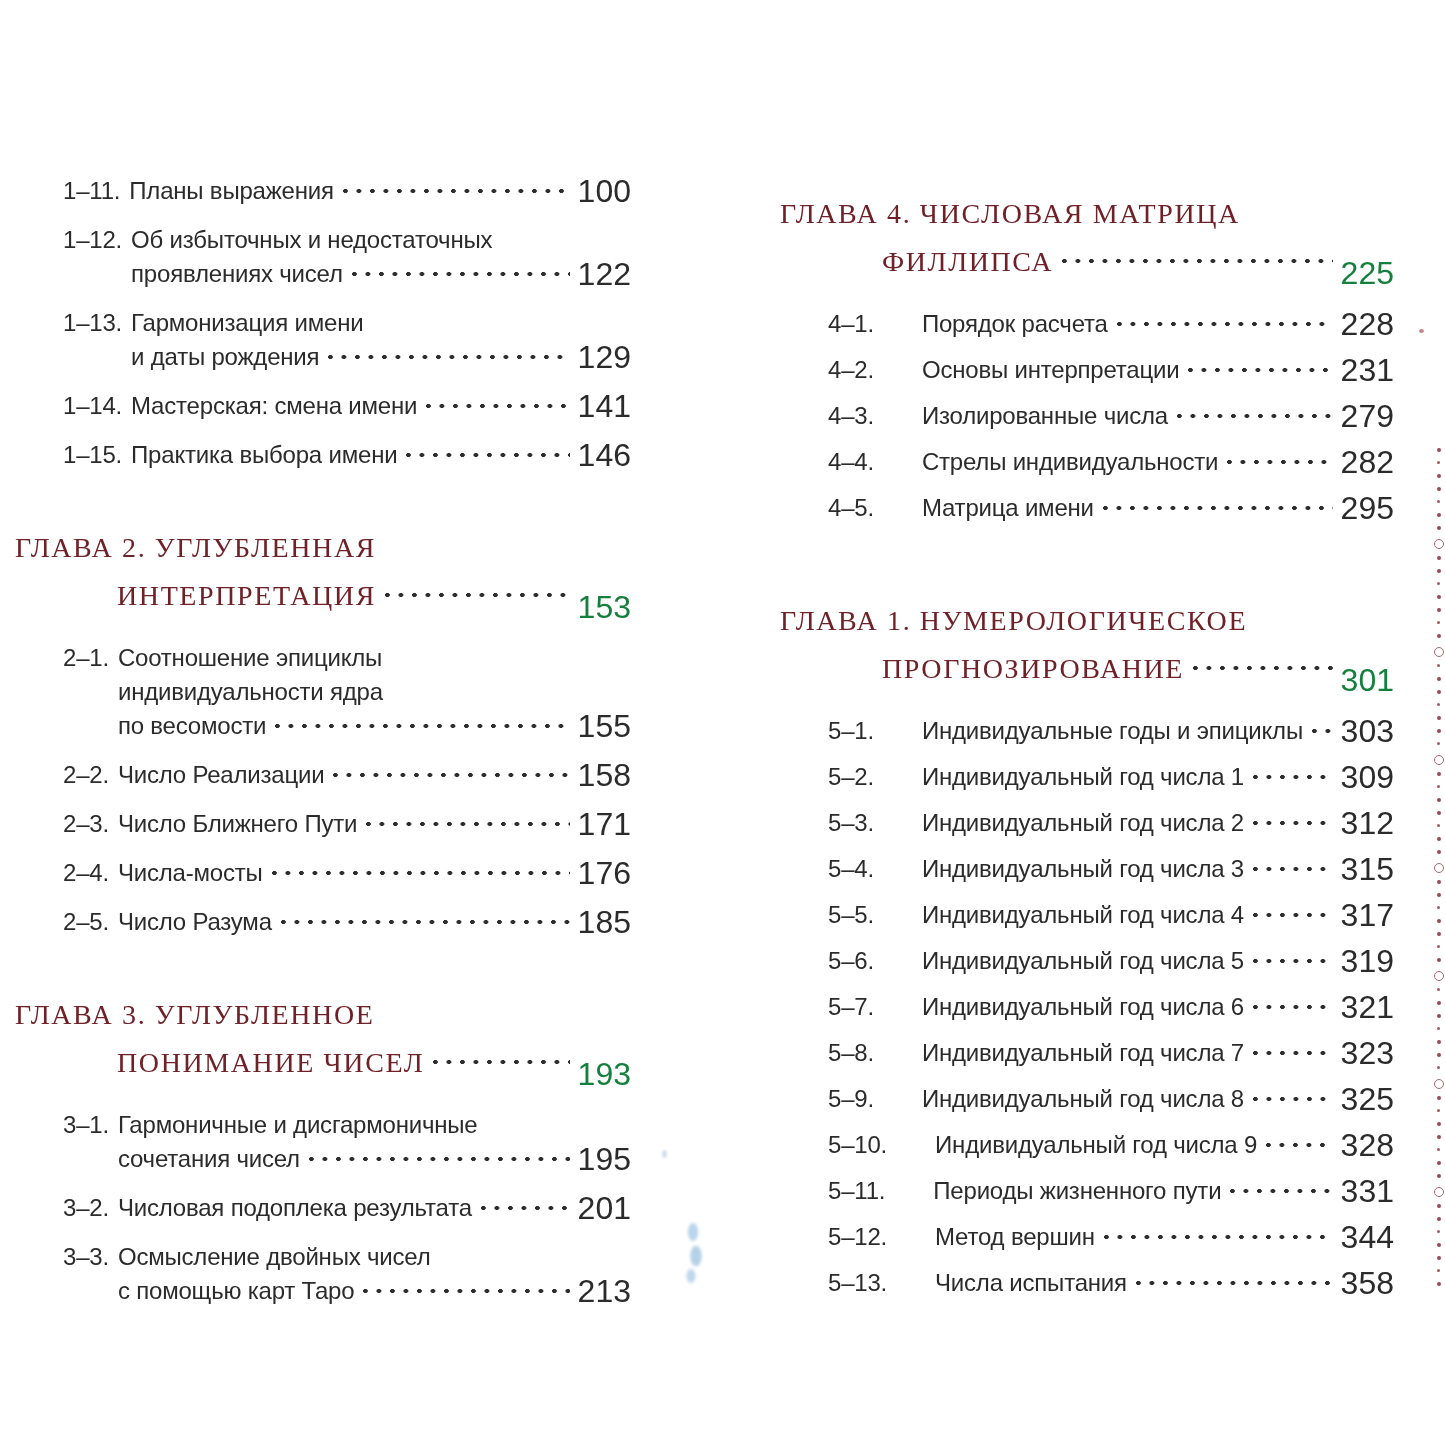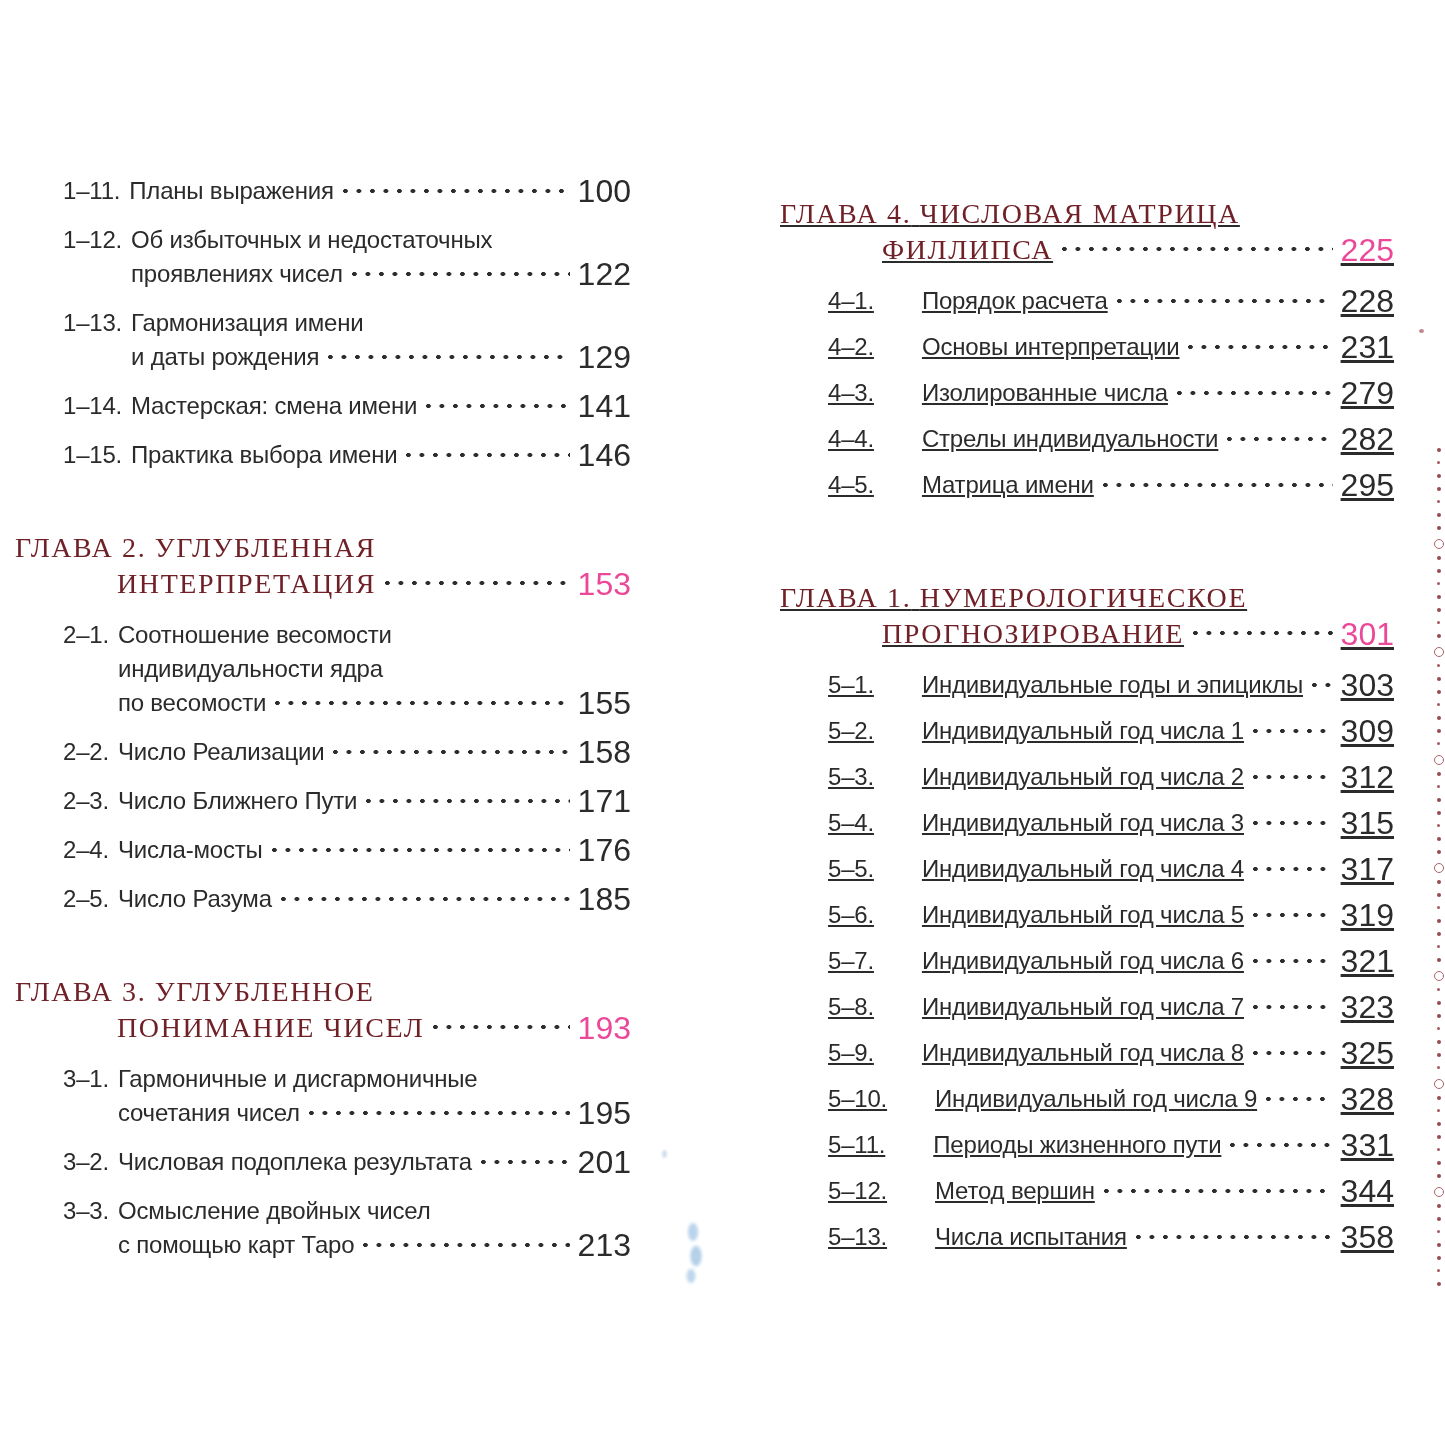--- a/index.html
+++ b/index.html
@@ -8,21 +8,21 @@
     background: #ffffff;
     overflow: hidden;
     position: relative;
     font-family: "Liberation Sans", sans-serif;
     color: #2b2b2b;
   }
   .page { position: absolute; inset: 0; }
 
   .col { position: absolute; }
   .col-left  { left: 15px;  top: 174px; width: 616px; }
-  .col-right { left: 780px; top: 190px; width: 614px; text-decoration: underline; }
+  .col-right { left: 780px; top: 190px; width: 614px; }
 
   
   .item {
     display: flex;
     padding-left: 48px;
     margin-bottom: 15px;
     font-size: 24px;
     line-height: 34px;
     letter-spacing: -0.2px;
   }
@@ -56,22 +56,23 @@
     line-height: 36px;
     letter-spacing: 1.6px;
     margin-bottom: 16px;
   }
   .col-left  .chapter { margin-top: 58px; }
   .col-right .chapter { margin-top: 78px; }
   .col-right .chapter:first-child { margin-top: 6px; }
   .ch-line2 { padding-left: 102px; }
   .chapter .page-num {
     font-family: "Liberation Sans", sans-serif;
-    color: #ec4899;
+    color: #15803d;
     letter-spacing: 0;
+    margin-top: 23px;
   }
   .chapter .leader { margin-bottom: 2px; }
 
   
   .border-dots {
     position: absolute;
     left: 1432px; top: 448px;
     width: 13px; height: 822px;
     display: flex; flex-direction: column; align-items: center;
     opacity: 0.92;
@@ -176,21 +177,21 @@
         <div class="ch-line1"><span class="ch-num">ГЛАВА 2.</span> <span class="ch-title">УГЛУБЛЕННАЯ</span></div>
         <div class="row ch-line2">
           <span class="ch-title">ИНТЕРПРЕТАЦИЯ</span>
           <span class="leader"></span>
           <span class="page-num">153</span>
         </div>
       </div>
       <div class="item">
         <span class="num">2–1.</span>
         <div class="body">
-          <div class="line">Соотношение весомости</div>
+          <div class="line">Соотношение эпициклы</div>
           <div class="line">индивидуальности ядра</div>
           <div class="row">
             <span class="line">по весомости</span>
             <span class="leader"></span>
             <span class="page-num">155</span>
           </div>
         </div>
       </div>
       <div class="item">
         <span class="num">2–2.</span>

